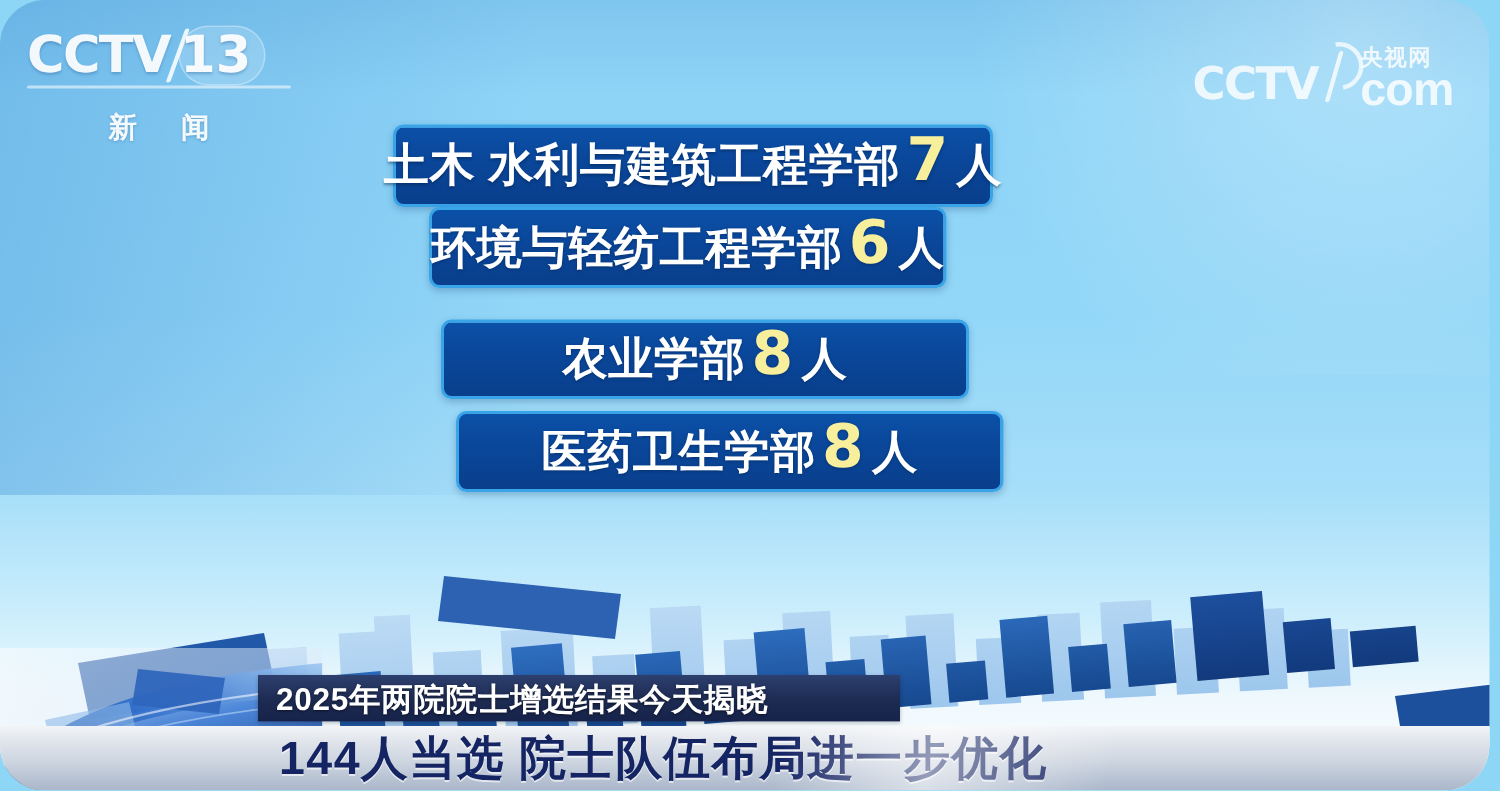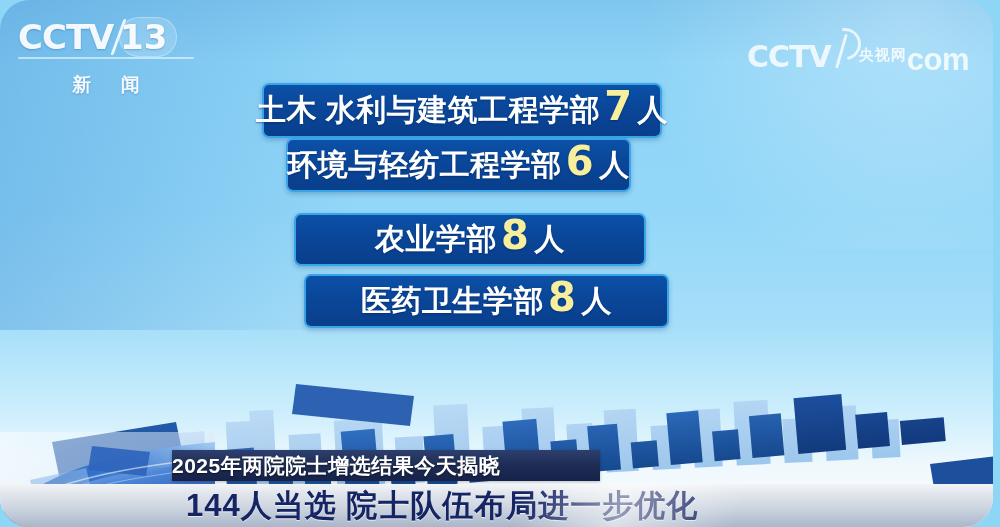--- a/index.html
+++ b/index.html
@@ -101,21 +101,21 @@
     position:absolute; left:-2px; top:0px; width:32px; height:32px;
     border:3px solid rgba(255,255,255,.80);
     border-radius:50%;
     border-bottom-color:transparent; border-left-color:transparent;
     transform:rotate(35deg);
   }
   #wm-slash {
     position:absolute; left:9px; top:6px; width:3px; height:34px;
     background:rgba(255,255,255,.85); transform:skewX(-16deg); border-radius:2px;
   }
-  #wm-right { display:flex; flex-direction:row; align-items:flex-start; margin-left:-6px; }
+  #wm-right { display:flex; flex-direction:column; align-items:flex-start; margin-left:-6px; }
   #wm-cn { font-size:15px; font-weight:bold; color:rgba(255,255,255,.88); letter-spacing:1px; line-height:16px; }
   #wm-com {
     font-family:Liberation Sans, sans-serif;
     font-size:31px; font-weight:bold; color:rgba(255,255,255,.88); line-height:25px; letter-spacing:-.5px;
   }
 
   
   #bars { position:absolute; left:0; top:0; width:1000px; }
   .bar {
     position:absolute;
@@ -153,21 +153,21 @@
   
   #corner-art {
     position:absolute; left:0; bottom:0; width:215px; height:95px;
     overflow:hidden;
   }
 
   
   #subtitle-band {
     position:absolute; left:172px; top:450px; width:428px; height:31px;
     background:linear-gradient(to bottom,#2d3f6e 0%,#1d2b52 55%,#16224a 100%);
-    display:flex; align-items:center; padding-left:0;
+    display:flex; align-items:center; padding-left:12px;
     box-shadow:0 1px 3px rgba(0,0,0,.25);
   }
   #subtitle-band .txt {
     color:#ffffff; font-size:21px; font-weight:bold; letter-spacing:.5px;
     text-shadow:0 1px 2px rgba(0,0,0,.5);
   }
   #headline-band {
     position:absolute; left:0px; top:484px; width:1000px; height:43px;
     background:linear-gradient(to bottom,
       #f2f4f7 0%, #e2e6ec 22%, #cdd5e0 55%, #b9c4d4 80%, #aab7ca 100%);

